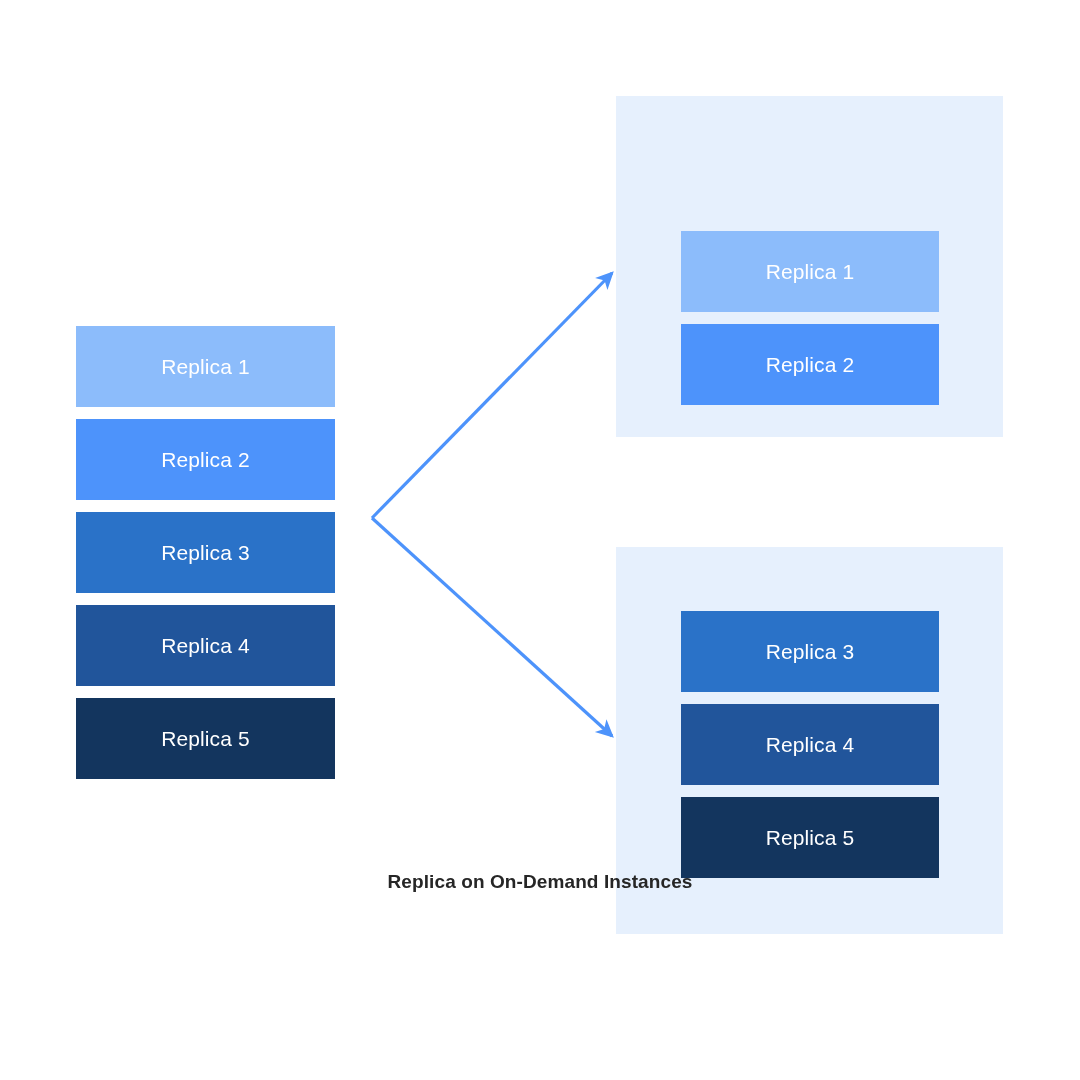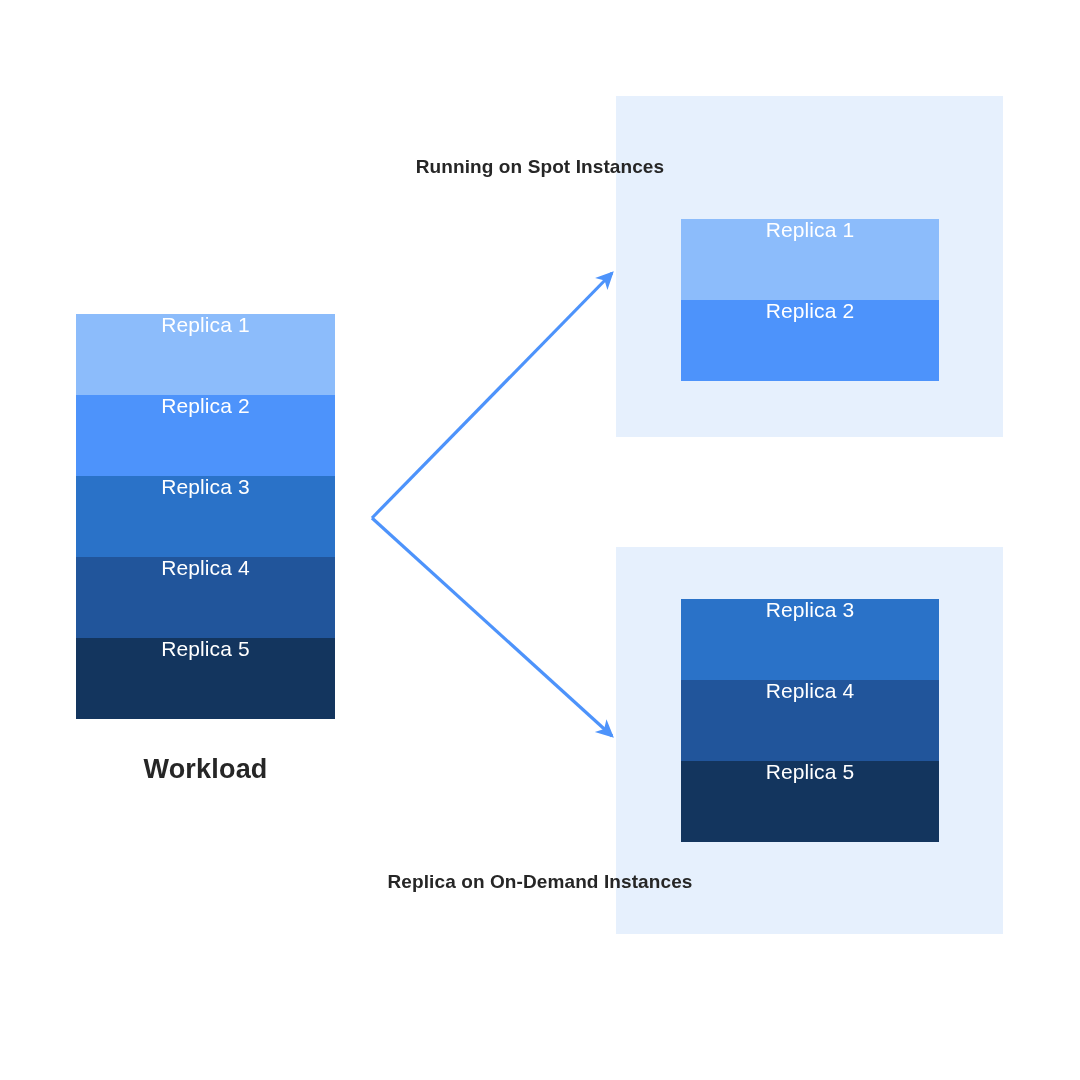--- a/index.html
+++ b/index.html
@@ -28,27 +28,29 @@
     width: 259px;
   }
   .stack {
     display: flex;
     flex-direction: column;
     width: 100%;
   }
   .replica-band {
     height: 81px;
     display: flex;
+    align-items: center;
     justify-content: center;
     color: #ffffff;
     font-size: 21px;
     font-weight: 400;
     letter-spacing: 0.1px;
     line-height: 1;
     box-sizing: border-box;
+    margin-top: 12px;
   }
   #workload-caption {
     position: absolute;
     left: 0;
     top: 440px;
     width: 259px;
     text-align: center;
     font-size: 27px;
     font-weight: bold;
     color: #262626;
@@ -111,35 +113,33 @@
         <div class="replica-band" style="background: rgb(42, 114, 200);">
           <span>Replica 3</span>
         </div>
         <div class="replica-band" style="background: rgb(33, 85, 155);">
           <span>Replica 4</span>
         </div>
         <div class="replica-band" style="background: rgb(19, 53, 94);">
           <span>Replica 5</span>
         </div>
       </div>
-    <div id="workload-caption" style="color: rgb(38, 38, 38);">Workload</div>
   </div>
 
   <svg id="arrows" viewBox="0 0 1080 1080" xmlns="http://www.w3.org/2000/svg">
     <defs>
       <marker id="ah" markerWidth="7" markerHeight="7" refX="5.4" refY="3.2" orient="auto" markerUnits="strokeWidth">
         <path d="M0.6,0.5 L6.2,3.2 L0.6,5.9 L2.1,3.2 Z" fill="#4D93FB"></path>
       </marker>
     </defs>
     <path id="arrow-spot-path" d="M372,518 L612,273" fill="none" stroke="#4D93FB" stroke-width="3.2" stroke-linecap="butt" marker-end="url(#ah)"></path>
     <path id="arrow-ondemand-path" d="M372,518 L612,736" fill="none" stroke="#4D93FB" stroke-width="3.2" stroke-linecap="butt" marker-end="url(#ah)"></path>
   </svg>
 
   <div class="panel" id="spot-panel" style="background: rgb(230, 240, 253);"></div>
-  <div class="panel-title" id="spot-title" style="color: rgb(38, 38, 38);">Running on Spot Instances</div>
   <div class="stack panel-stack" id="spot-stack">
       <div class="replica-band" style="background: rgb(140, 188, 251);">
         <span>Replica 1</span>
       </div>
       <div class="replica-band" style="background: rgb(77, 147, 251);">
         <span>Replica 2</span>
       </div>
     </div>
 
   <div class="panel" id="ondemand-panel" style="background: rgb(230, 240, 253);"></div>

